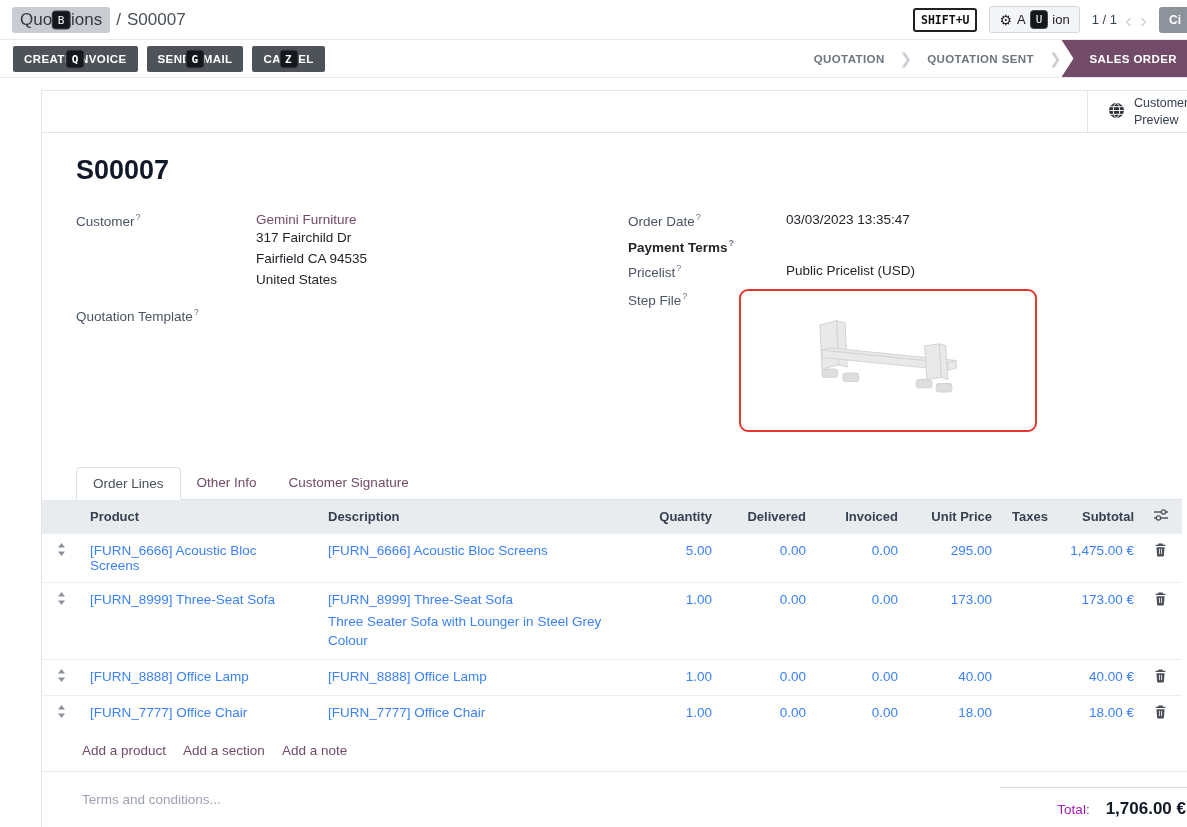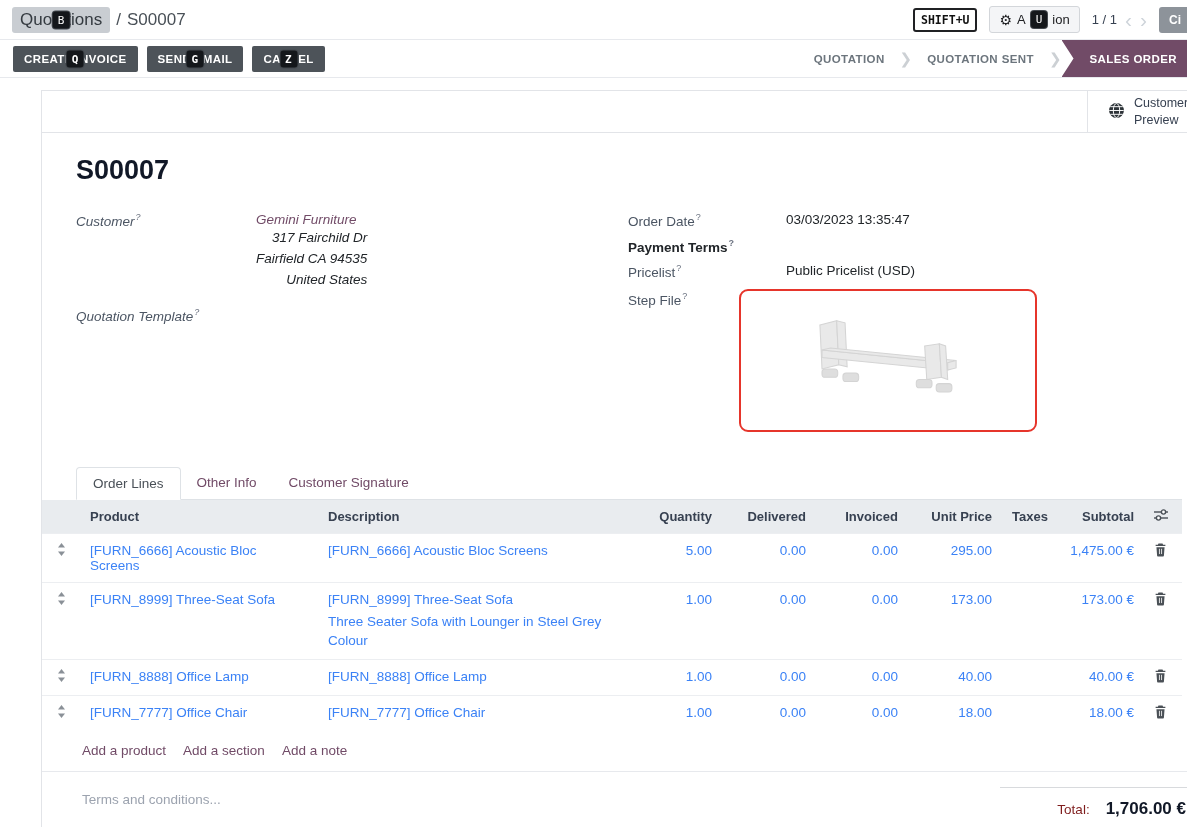--- a/index.html
+++ b/index.html
@@ -81,31 +81,31 @@
   .preview-btn {
     display: flex; align-items: center; gap: 9px; padding: 0 20px;
     border-left: 1px solid #e2e4e8; cursor: pointer; background: #fff; border-top: none; border-right: none; border-bottom: none;
   }
   .preview-btn .lbl { width: 62px; font-size: 12.5px; color: #374151; line-height: 1.35; text-align: left; }
 
   .sheet-body { padding: 22px 34px 0 34px; }
   .record-title { font-size: 27px; font-weight: 600; color: #111827; }
 
   .fields { display: flex; margin-top: 26px; }
-  .col-left { flex: 0 0 552px; font-style: italic; }
+  .col-left { flex: 0 0 552px; }
   .col-right { flex: 1; }
   .field-row { display: flex; margin-bottom: 9px; }
   .field-label { color: #4b5563; }
   .col-left .field-label { width: 150px; flex: 0 0 150px; }
   .col-right .field-label { width: 128px; flex: 0 0 128px; }
   .field-label sup { font-size: 9px; color: #6b7280; margin-left: 1px; }
   .field-label.bold { color: #212529; font-weight: 700; }
   .field-value { color: #212529; margin-left: 30px; }
   a.link, .link { color: #714B67; text-decoration: none; cursor: pointer; }
-  .addr div { line-height: 21px; text-align: right; }
+  .addr div { line-height: 21px; }
   .tmpl-row { margin-top: 17px; }
 
   .stepfile-row .field-label { width: 111px; flex: 0 0 111px; padding-top: 2px; }
   .stepfile-box {
     width: 298px; height: 143px; border: 2px solid #e6352b; border-radius: 9px;
     display: flex; align-items: center; justify-content: center; background: #fff; cursor: pointer;
   }
 
   
   .tabs { display: flex; margin-top: 26px; border-bottom: 1px solid #dee2e6; }
@@ -136,21 +136,21 @@
   .table-footer-links { display: flex; gap: 17px; padding: 12px 40px 13px 40px; border-bottom: 1px solid #e7e9ed; }
   .table-footer-links .link { font-size: 13.5px; }
 
   
   .sheet-footer { display: flex; justify-content: space-between; padding: 15px 0 0 40px; }
   .terms-placeholder { color: #9ca3af; padding-top: 5px; }
   .total-box {
     width: 216px; border-top: 1px solid #d8dadd; padding: 11px 30px 0 0;
     display: flex; justify-content: flex-end; align-items: baseline; gap: 16px;
   }
-  .total-label { color: #7f1d1d; font-size: 13.5px; }
+  .total-label { color: #a21caf; font-size: 13.5px; }
   .total-value { font-size: 17px; font-weight: 700; color: #111827; }
 </style>
 </head>
 <body>
 
 <div class="topbar">
   <div class="breadcrumb">
     <span class="crumb-section">
       <span>Quotations</span>
       <span class="kbd-hint">B</span>

